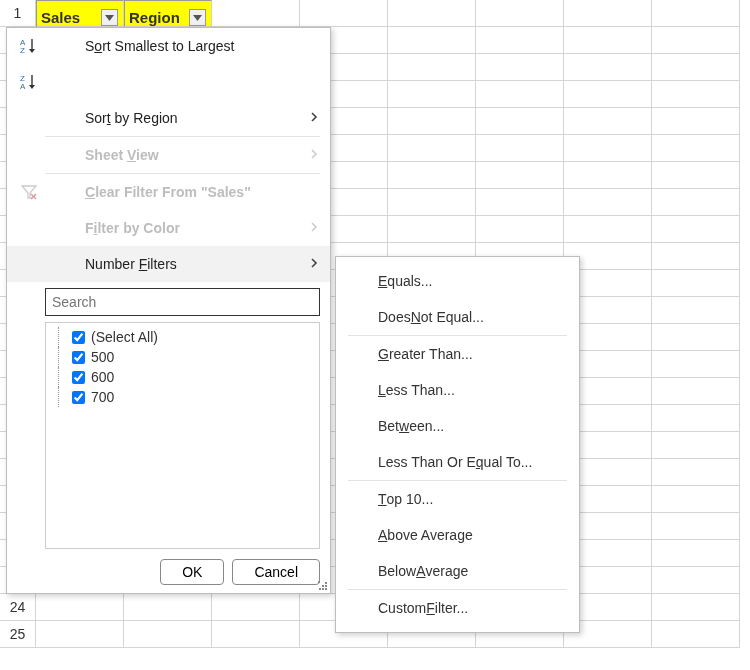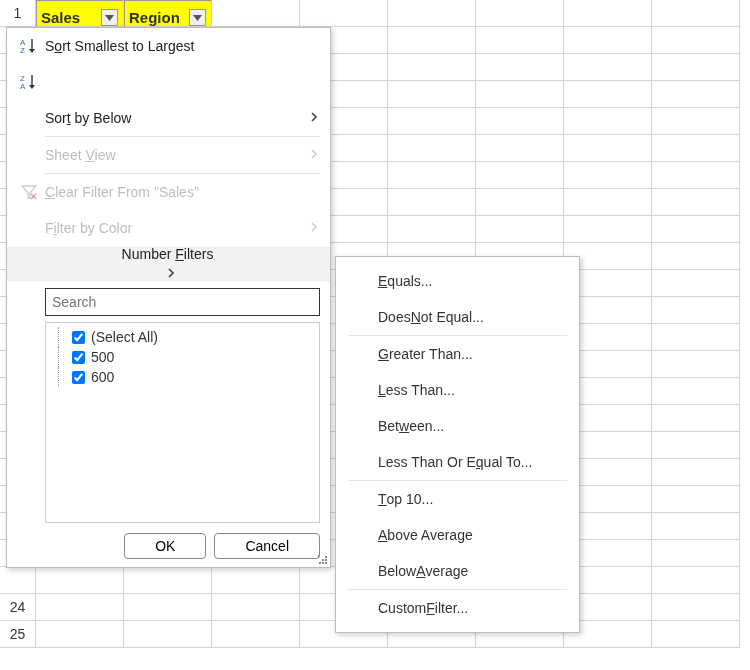--- a/index.html
+++ b/index.html
@@ -88,48 +88,49 @@
   }
   .menu-item .icon-slot {
     width: 28px;
     display: flex;
     align-items: center;
     justify-content: center;
   }
   .menu-item .label {
     flex: 1;
     padding-left: 2px;
+    margin-left: 40px;
   }
   .menu-item .chev {
     width: 16px;
     text-align: right;
     color: #555;
   }
-  .menu-item.disabled { color: #bdbdbd; cursor: default; }
+  .menu-item.disabled { color: #bdbdbd; cursor: default; font-weight: bold; }
   .menu-item.disabled .chev { color: #d0d0d0; }
-  .menu-item.hover { background: #f2f2f2; flex-direction: column; }
+  .menu-item.hover { background: #f2f2f2; }
   .sep {
     height: 1px;
     background: #e3e3e3;
     margin: 0 10px 0 38px;
   }
 
   .search {
     margin: 6px 10px 6px 38px;
     height: 28px;
     border: 1px solid #333;
     width: calc(100% - 48px);
     padding: 12px 6px;
     font-size: 14px;
     color: #888;
   }
   .values-box {
     margin: 0 10px 0 38px;
     border: 1px solid #ccc;
-    height: 201px;
+    height: 227px;
     padding: 4px 6px;
     overflow: auto;
   }
   .tree-line {
     display: flex;
     align-items: center;
     height: 20px;
     padding-left: 14px;
     position: relative;
   }
@@ -146,21 +147,21 @@
   .btn-row {
     display: flex;
     justify-content: flex-end;
     gap: 8px;
     padding: 10px 10px 2px;
   }
   .btn {
     border: 1px solid #888;
     background: #fff;
     border-radius: 4px;
-    padding: 4px 30px;
+    padding: 4px 21px;
     font-size: 14px;
     cursor: pointer;
   }
   .resize-grip {
     position: absolute;
     right: 2px;
     bottom: 2px;
     width: 10px; height: 10px;
   }
   .resize-grip::before,
@@ -508,21 +509,21 @@
         <text x="0" y="8" font-size="8" fill="#2f6fb0">Z</text>
         <text x="0" y="16" font-size="8" fill="#2f6fb0">A</text>
         <line x1="12" y1="2" x2="12" y2="14" stroke="#333" stroke-width="1.4"></line>
         <polygon points="9,12 15,12 12,16" fill="#333"></polygon>
       </svg>
     </span>
   </div>
 
   <div class="menu-item">
     <span class="icon-slot"></span>
-    <span class="label"><span>Sor</span><u>t</u><span> by Below</span></span>
+    <span class="label"><span>Sor</span><u>t</u><span> by Region</span></span>
     <span class="chev">
       <svg width="8" height="12" viewBox="0 0 8 12">
           <polyline points="2,2 6,6 2,10" fill="none" stroke="#444" stroke-width="1.6"></polyline>
         </svg>
     </span>
   </div>
 
   <div class="sep"></div>
 
   <div class="menu-item disabled">
@@ -576,20 +577,24 @@
       <span>(Select All)</span>
     </div>
     <div class="tree-line">
       <input type="checkbox" checked="" style="">
       <span>500</span>
     </div>
     <div class="tree-line">
       <input type="checkbox" checked="" style="">
       <span>600</span>
     </div>
+    <div class="tree-line">
+      <input type="checkbox" checked="" style="">
+      <span>700</span>
+    </div>
   </div>
 
   <div class="btn-row">
     <button class="btn">OK</button>
     <button class="btn">Cancel</button>
   </div>
 
   <div class="resize-grip"></div>
 </div>
 

